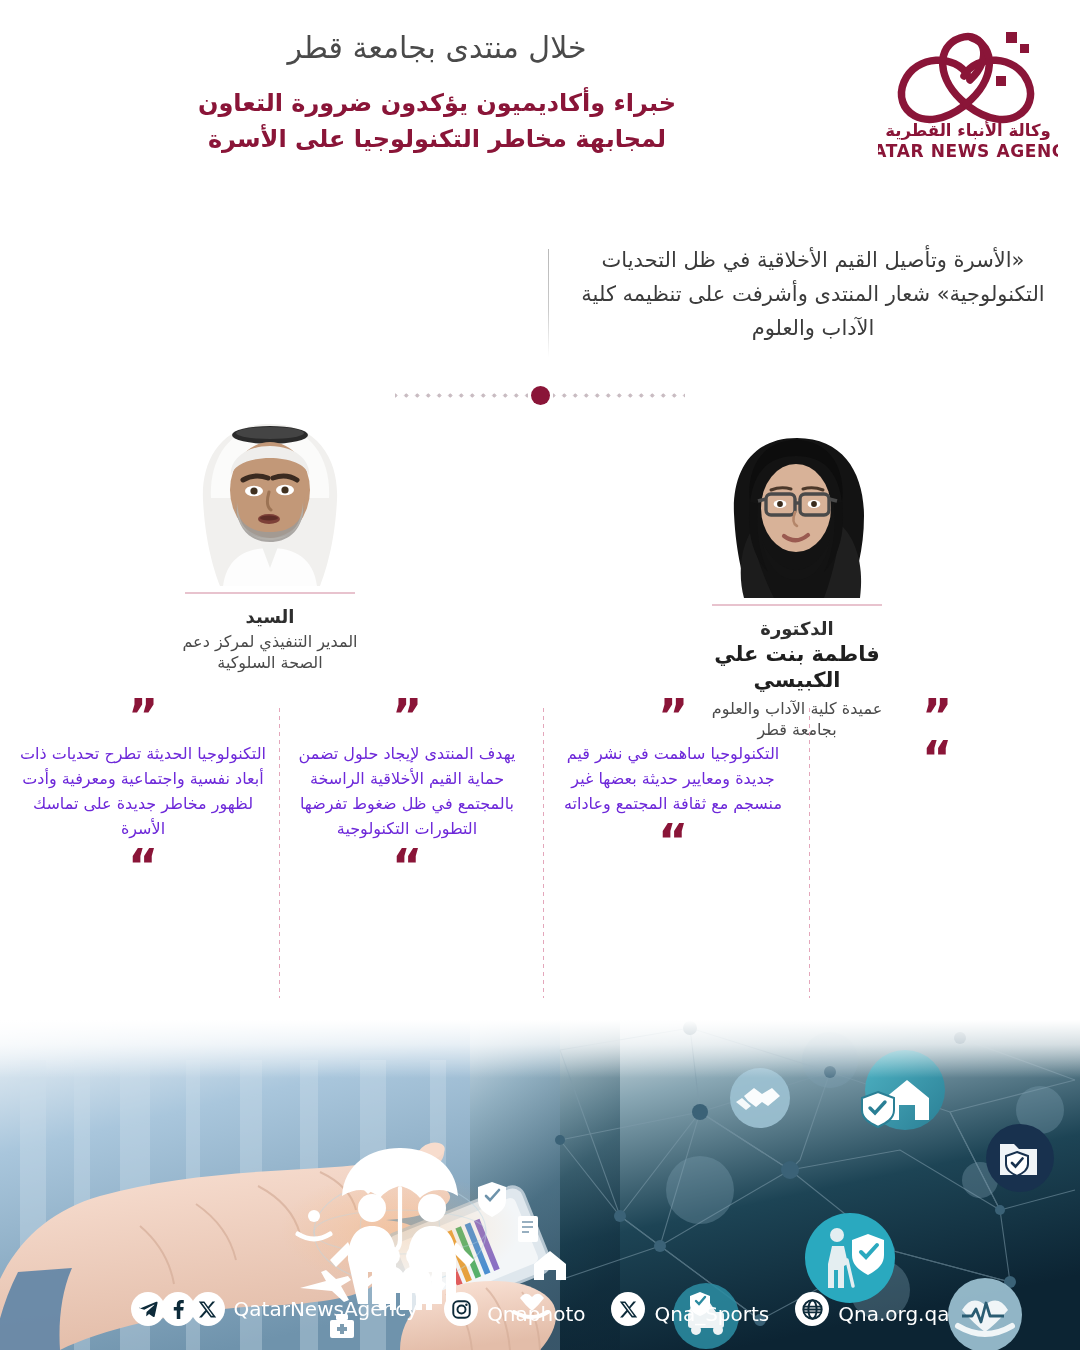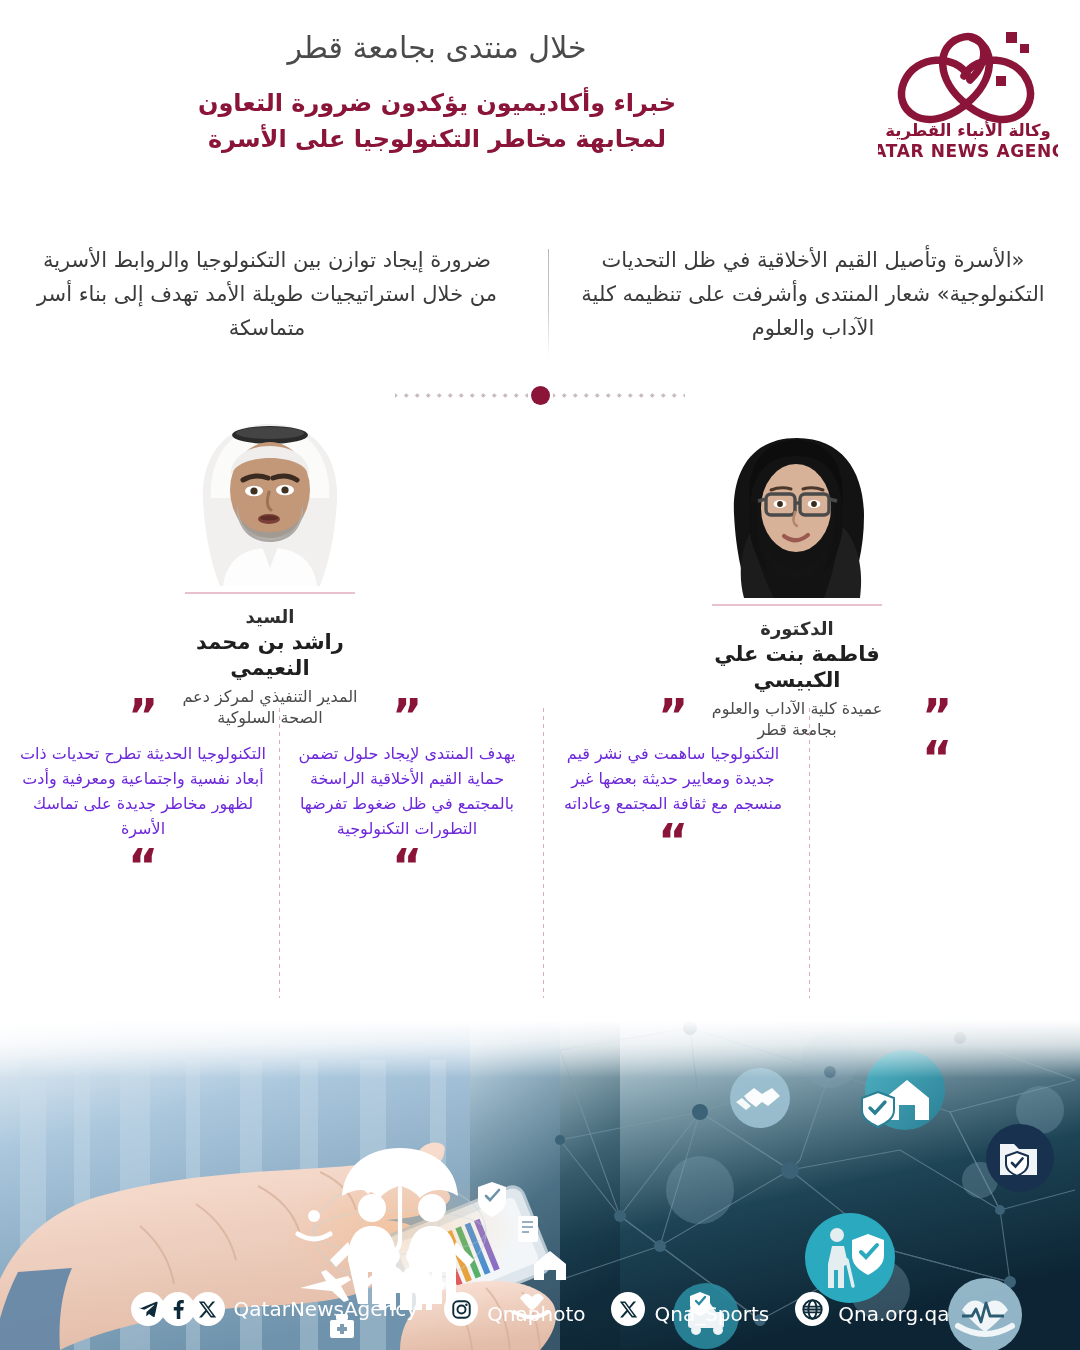--- a/index.html
+++ b/index.html
@@ -153,21 +153,20 @@
       <div class="headline">
         <span class="l1">خبراء وأكاديميون يؤكدون ضرورة التعاون</span>
         <span class="l2">لمجابهة مخاطر التكنولوجيا على الأسرة</span>
       </div>
     </div>
   </div>
 
   <div class="intro">
     <div class="col right">«الأسرة وتأصيل القيم الأخلاقية في ظل التحديات التكنولوجية» شعار المنتدى وأشرفت على تنظيمه كلية الآداب والعلوم</div>
     <div class="vdiv"></div>
-    <div class="col left">ضرورة إيجاد توازن بين التكنولوجيا والروابط الأسرية من خلال استراتيجيات طويلة الأمد تهدف إلى بناء أسر متماسكة</div>
   </div>
 
   <div class="dotdiv">
     <div class="dots"></div>
     <div class="bead"></div>
     <div class="dots"></div>
   </div>
 
   <div class="portrait man">
     <div class="photo">
@@ -205,21 +204,20 @@
 
           <path d="M104 74 q -4 14, 2 18" stroke="#9c7354" stroke-width="3" fill="none" stroke-linecap="round"></path>
 
           <ellipse cx="104" cy="101" rx="11" ry="5" fill="#7d4038"></ellipse>
           <ellipse cx="104" cy="100" rx="9" ry="2.6" fill="#5e2d27"></ellipse>
         </g>
       </svg>
     </div>
     <div class="rule"></div>
     <div class="honor">السيد</div>
-    <div class="pname">راشد بن محمد النعيمي</div>
     <div class="role">المدير التنفيذي لمركز دعم الصحة السلوكية</div>
   </div>
 
   <div class="portrait woman">
     <div class="photo">
       <svg viewBox="0 0 210 168" xmlns="http://www.w3.org/2000/svg">
         <defs>
           <clipPath id="pw">
               <rect x="0" y="0" width="210" height="168"></rect>
             </clipPath>

